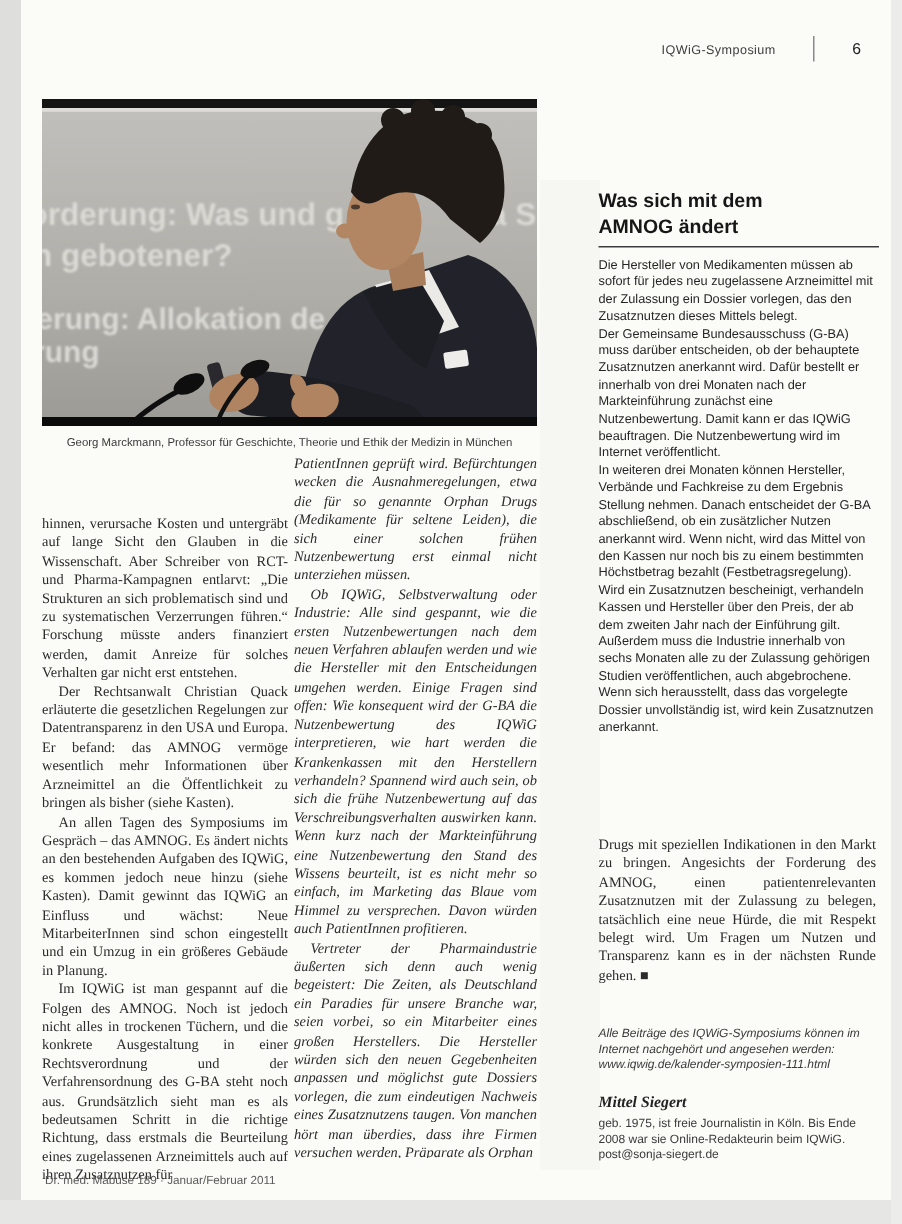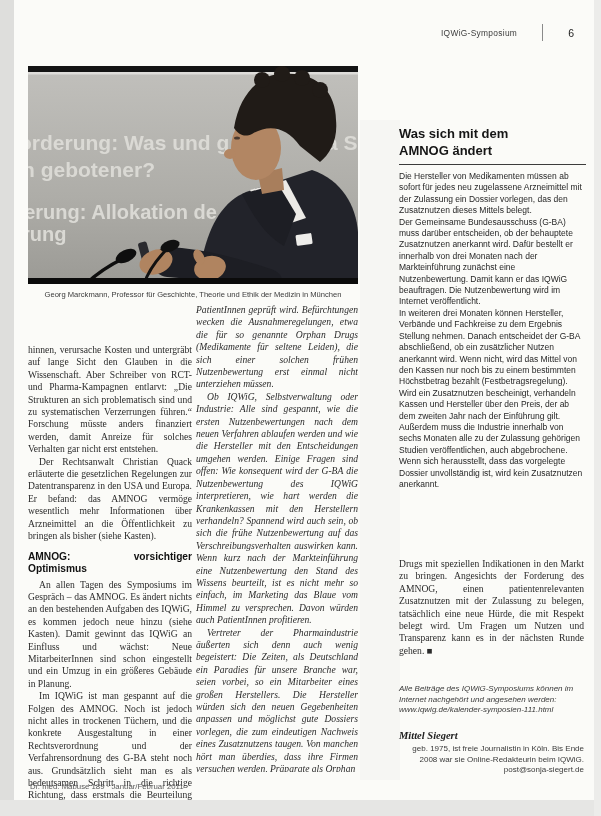--- a/index.html
+++ b/index.html
@@ -31,21 +31,21 @@
   .sidebar{position:absolute;left:385px;top:126px;width:187px;}
   .sidebar h2{margin:0;font-size:13px;line-height:16.5px;font-weight:bold;color:#161616;width:150px;}
   .sidebar .rule{border:none;border-top:1.3px solid #3c3c3c;margin:5px 0 6px 0;}
   .sidebar .paras{font-size:8.5px;line-height:11.4px;color:#262626;text-align:left;}
   .sidebar .paras p{margin:0;text-indent:0;}
 
   
   .note{position:absolute;left:385px;top:684px;width:185px;font-size:8px;line-height:10.6px;font-style:italic;color:#3a3a3a;}
   .author{position:absolute;left:385px;top:730px;width:185px;}
   .author .name{font-family:"Liberation Serif",serif;font-style:italic;font-weight:bold;font-size:10.5px;color:#222;margin:0 0 3px 0;}
-  .author .bio{font-size:8px;line-height:10.6px;color:#3a3a3a;text-align:right;}
+  .author .bio{font-size:8px;line-height:10.6px;color:#3a3a3a;}
 
   
   .footer{position:absolute;left:16px;top:782px;font-size:7.8px;color:#5a5a5a;}
 
   
   .edge-left{position:absolute;left:0;top:0;width:14px;height:816px;background:#dededc;}
   .edge-bottom{position:absolute;left:0;top:800px;width:601px;height:16px;background:#e6e6e4;}
   .edge-right{position:absolute;left:594px;top:0;width:7px;height:816px;background:#ececea;}
 </style>
 </head>
@@ -114,21 +114,20 @@
         </g>
       </svg>
     </div>
     <div class="caption">Georg Marckmann, Professor für Geschichte, Theorie und Ethik der Medizin in München</div>
 
     <div class="col" id="col1">
       <div class="paras cont">
           <p>hinnen, verursache Kosten und untergräbt auf lange Sicht den Glauben in die Wissenschaft. Aber Schreiber von RCT- und Pharma-Kampagnen entlarvt: „Die Strukturen an sich problematisch sind und zu systematischen Verzerrungen führen.“ Forschung müsste anders finanziert werden, damit Anreize für solches Verhalten gar nicht erst entstehen.</p>
           <p>Der Rechtsanwalt Christian Quack erläuterte die gesetzlichen Regelungen zur Datentransparenz in den USA und Europa. Er befand: das AMNOG vermöge wesentlich mehr Informationen über Arzneimittel an die Öffentlichkeit zu bringen als bisher (siehe Kasten).</p>
         </div>
-      <h3 class="subhead">AMNOG: vorsichtiger Optimismus</h3>
       <div class="paras indent">
           <p>An allen Tagen des Symposiums im Gespräch – das AMNOG. Es ändert nichts an den bestehenden Aufgaben des IQWiG, es kommen jedoch neue hinzu (siehe Kasten). Damit gewinnt das IQWiG an Einfluss und wächst: Neue MitarbeiterInnen sind schon eingestellt und ein Umzug in ein größeres Gebäude in Planung.</p>
           <p>Im IQWiG ist man gespannt auf die Folgen des AMNOG. Noch ist jedoch nicht alles in trockenen Tüchern, und die konkrete Ausgestaltung in einer Rechtsverordnung und der Verfahrensordnung des G-BA steht noch aus. Grundsätzlich sieht man es als bedeutsamen Schritt in die richtige Richtung, dass erstmals die Beurteilung eines zugelassenen Arzneimittels auch auf ihren Zusatznutzen für</p>
         </div>
     </div>
 
     <div class="col" id="col2">
       <div class="paras cont">
           <p>PatientInnen geprüft wird. Befürchtungen wecken die Ausnahmeregelungen, etwa die für so genannte Orphan Drugs (Medikamente für seltene Leiden), die sich einer solchen frühen Nutzenbewertung erst einmal nicht unterziehen müssen.</p>
           <p>Ob IQWiG, Selbstverwaltung oder Industrie: Alle sind gespannt, wie die ersten Nutzenbewertungen nach dem neuen Verfahren ablaufen werden und wie die Hersteller mit den Entscheidungen umgehen werden. Einige Fragen sind offen: Wie konsequent wird der G-BA die Nutzenbewertung des IQWiG interpretieren, wie hart werden die Krankenkassen mit den Herstellern verhandeln? Spannend wird auch sein, ob sich die frühe Nutzenbewertung auf das Verschreibungsverhalten auswirken kann. Wenn kurz nach der Markteinführung eine Nutzenbewertung den Stand des Wissens beurteilt, ist es nicht mehr so einfach, im Marketing das Blaue vom Himmel zu versprechen. Davon würden auch PatientInnen profitieren.</p>

